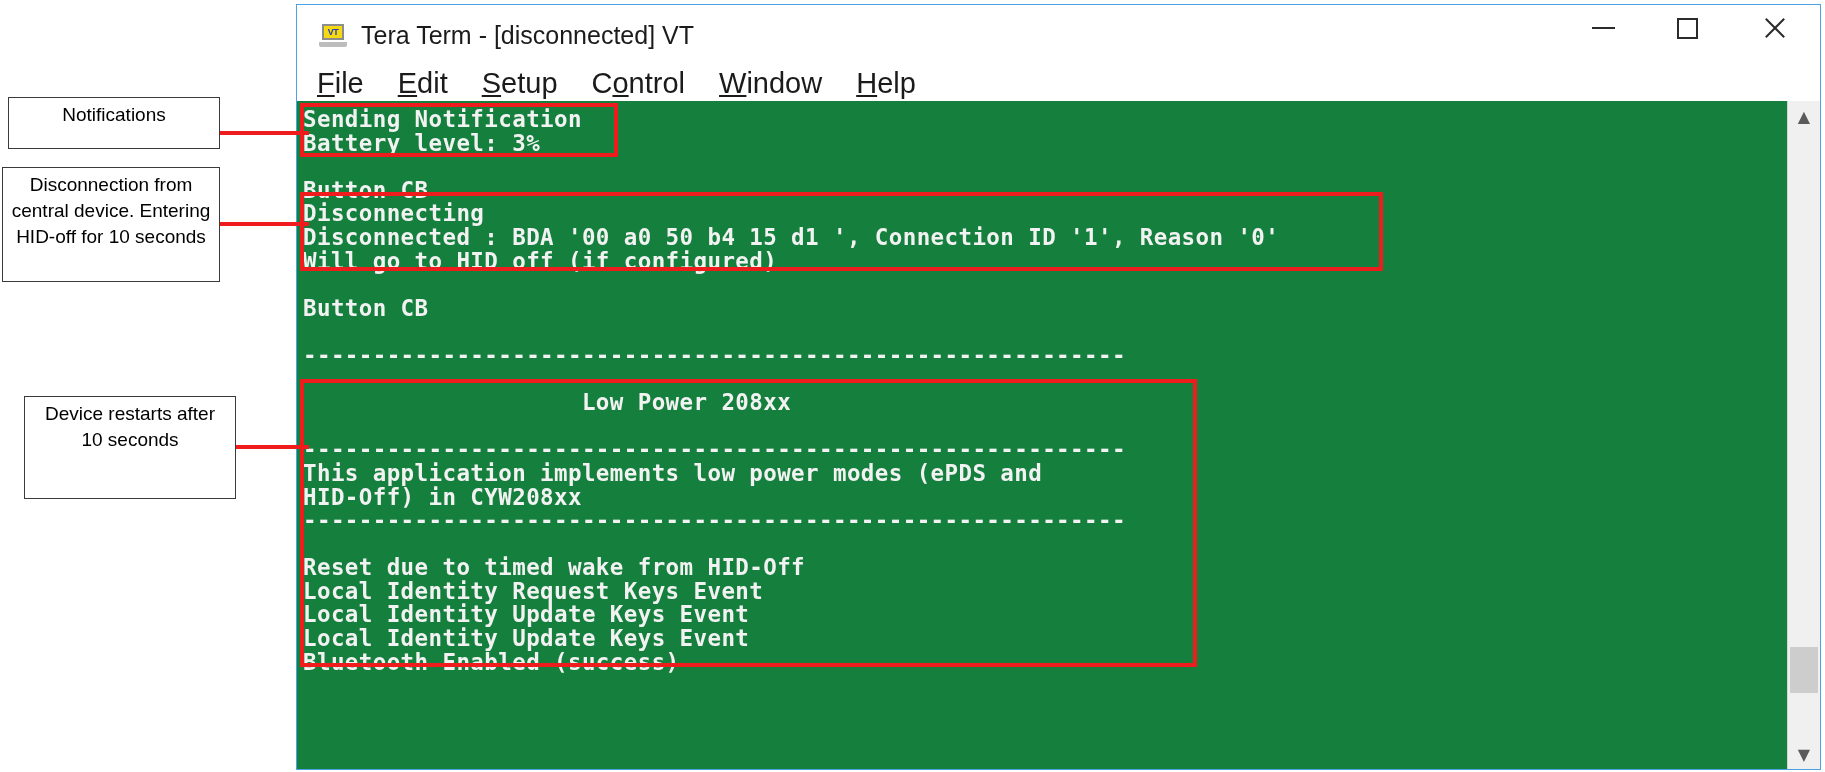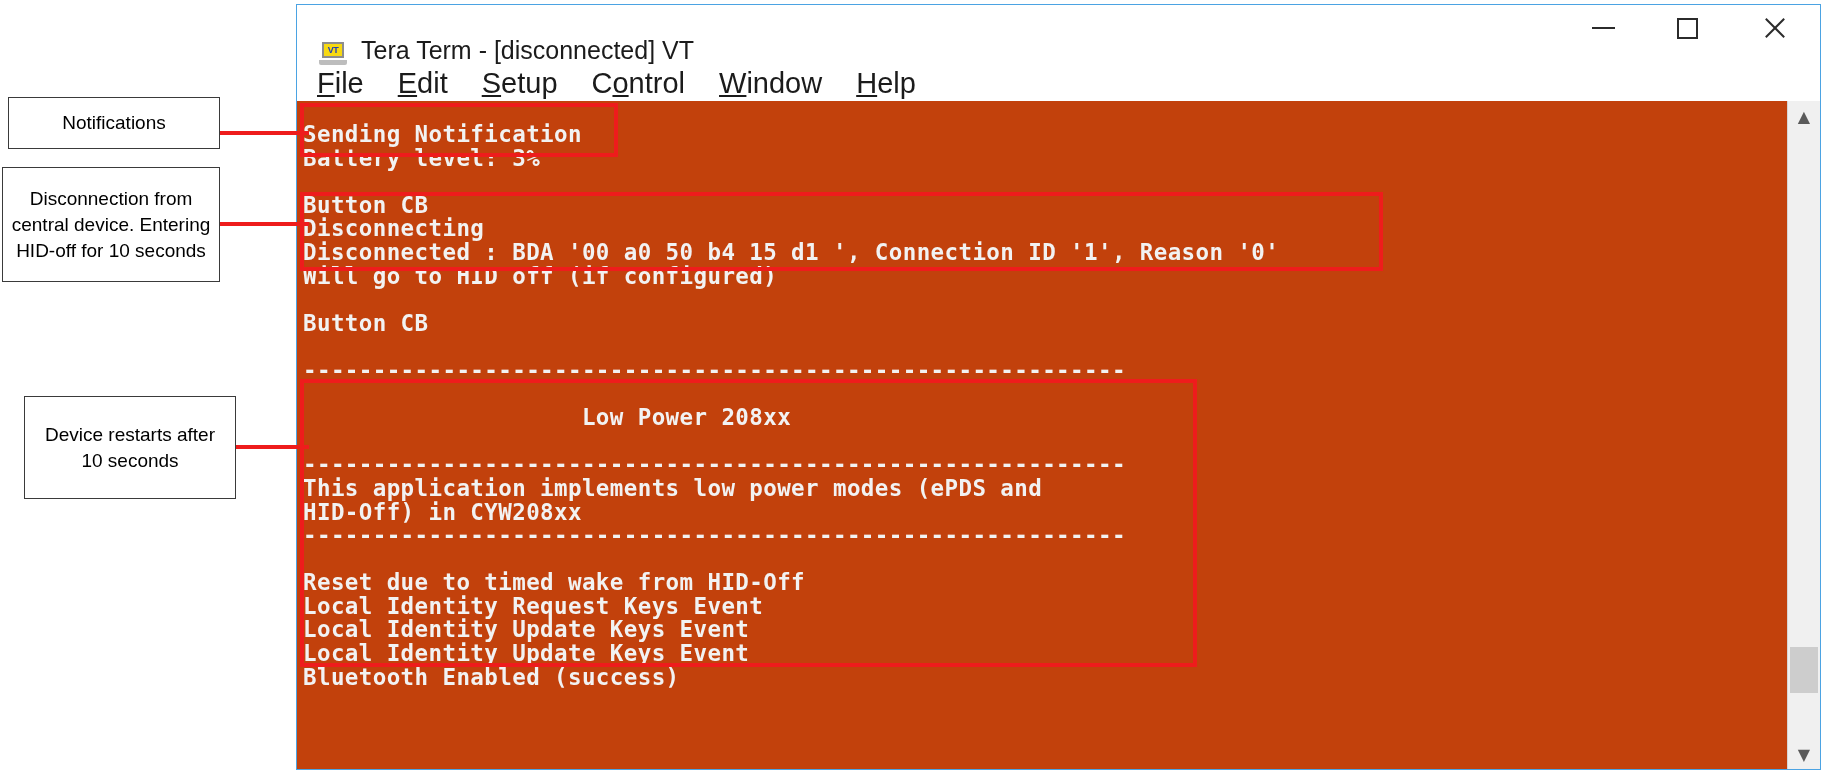--- a/index.html
+++ b/index.html
@@ -20,21 +20,21 @@
     position: absolute;
     box-sizing: border-box;
     border: 1.5px solid #3a3a3a;
     background: #ffffff;
     color: #000000;
     font-family: "Liberation Sans", sans-serif;
     font-size: 19px;
     line-height: 26px;
     text-align: center;
     display: flex;
-    align-items: center;
+    align-items: flex-start;
     justify-content: center;
     padding: 4px 8px;
     z-index: 40;
   }
   #callout-notifications { left: 8px;  top: 97px;  width: 212px; height: 52px; }
   #callout-disconnection { left: 2px;  top: 167px; width: 218px; height: 115px; }
   #callout-restart       { left: 24px;  top: 396px; width: 212px; height: 103px; }
 
   .leader {
     position: absolute;
@@ -58,21 +58,21 @@
     box-sizing: border-box;
     z-index: 10;
   }
 
   
   #titlebar {
     position: relative;
     height: 60px;
     background: #ffffff;
     display: flex;
-    align-items: flex-end;
+    align-items: center;
   }
   #app-icon {
     position: relative;
     width: 28px;
     height: 24px;
     margin-left: 22px;
     flex: 0 0 auto;
   }
   #app-icon .lid {
     position: absolute;
@@ -159,23 +159,23 @@
   
   #terminal-wrap {
     position: relative;
     height: 668px;
     display: flex;
     background: #000000;
   }
   #terminal {
     position: relative;
     flex: 1 1 auto;
-    background: #c2410c;
+    background: #15803d;
     overflow: hidden;
-    padding: 22px 0 0 6px;
+    padding: 7px 0 0 6px;
     box-sizing: border-box;
   }
   #terminal-inner {
     font-family: "DejaVu Sans Mono", monospace;
     font-weight: bold;
     font-size: 22.5px;
     line-height: 23.6px;
     color: #f2f2f2;
     white-space: pre;
     letter-spacing: 0.4px;

